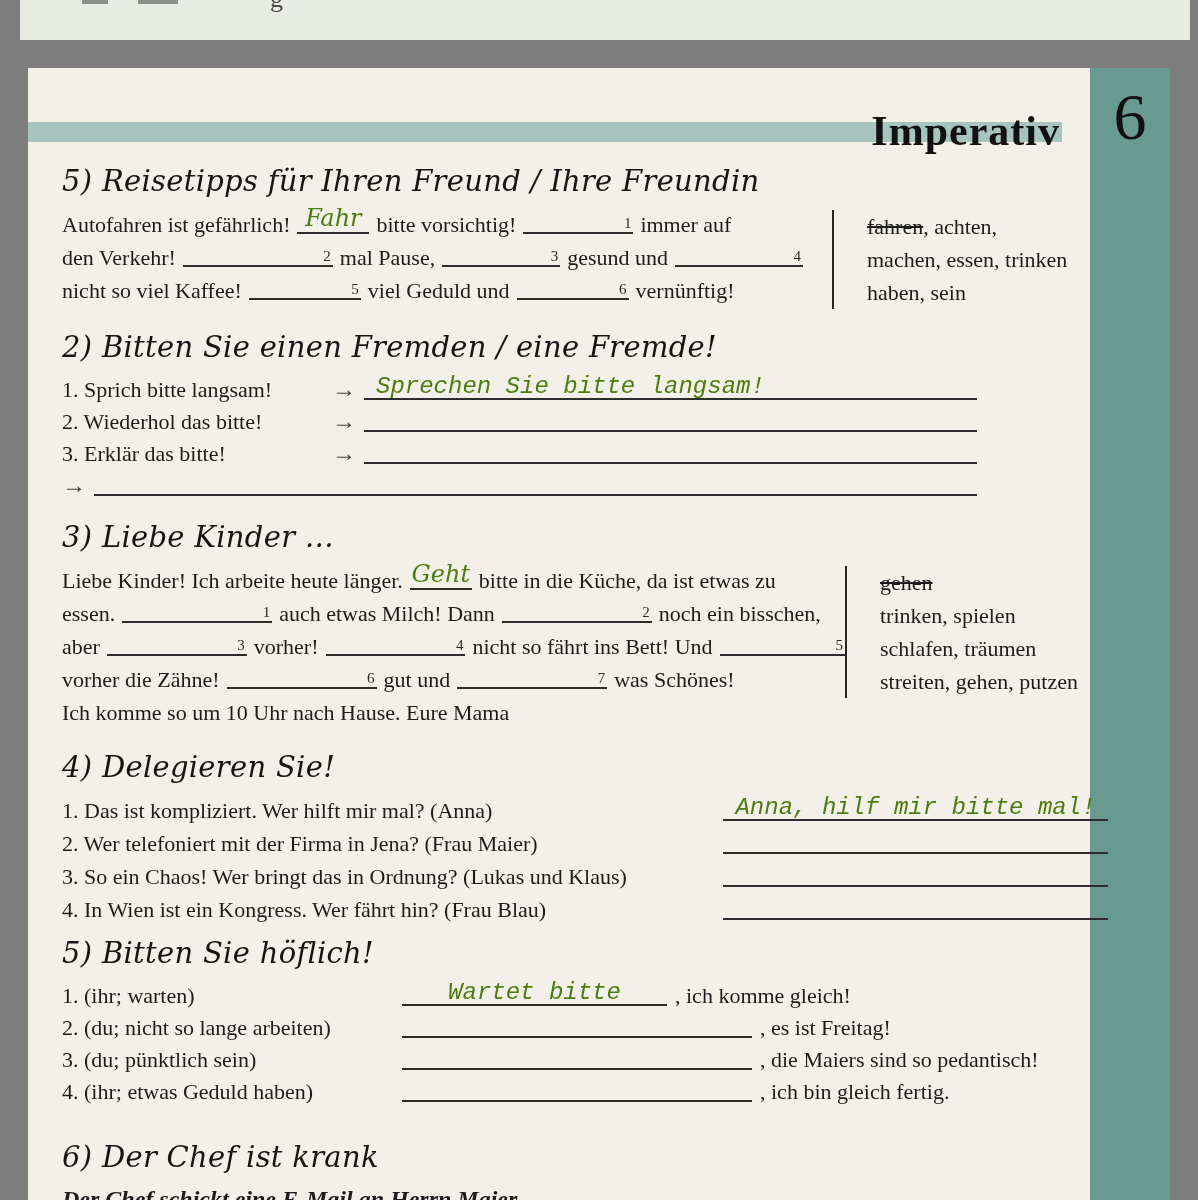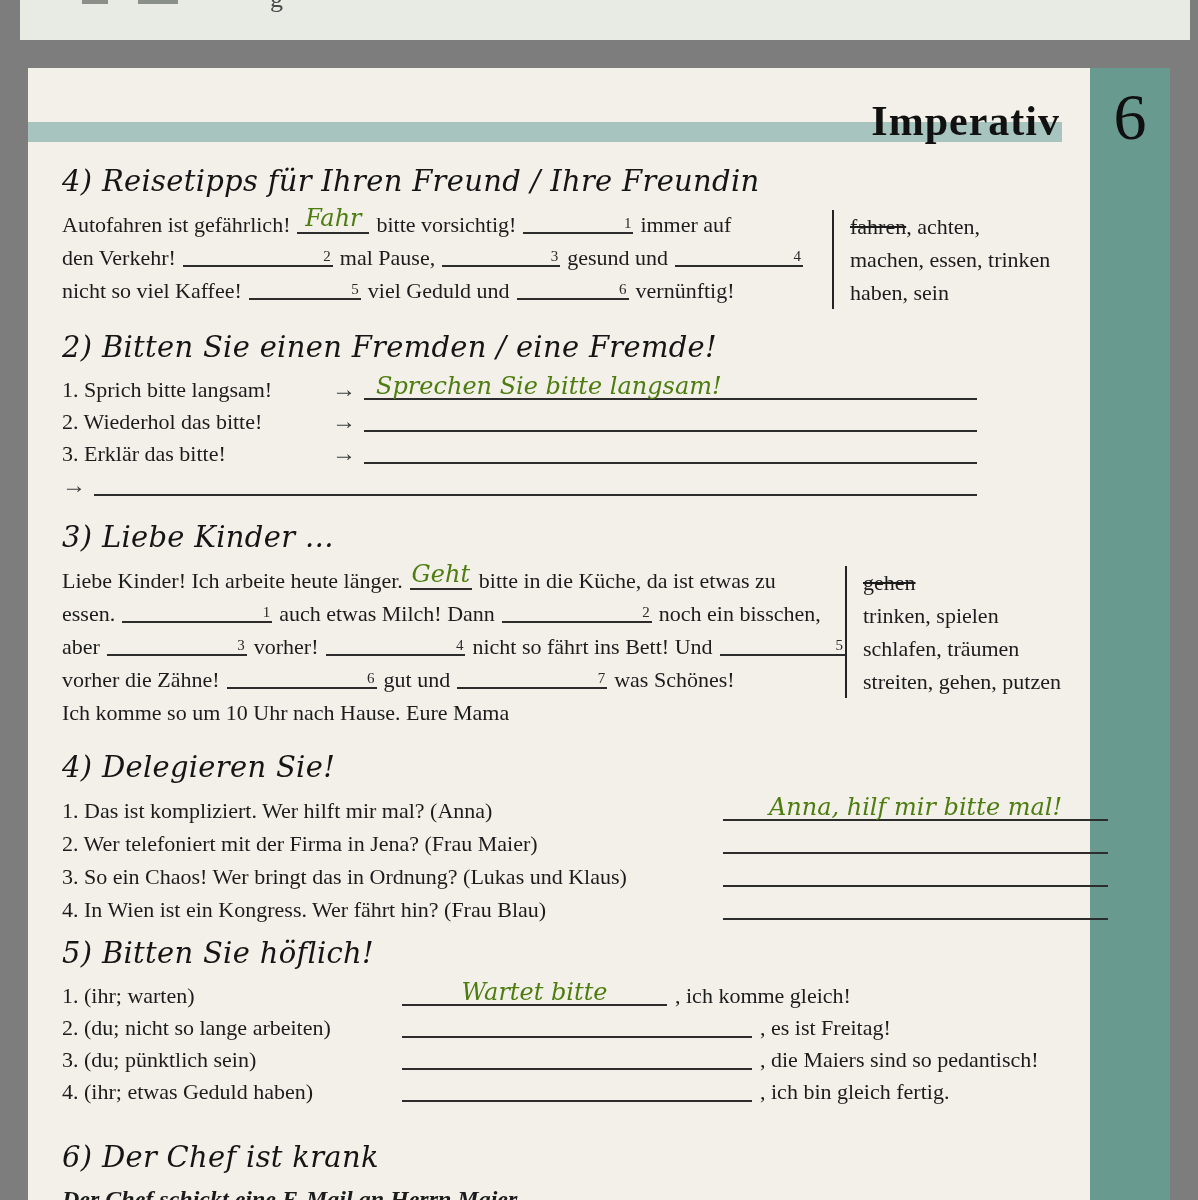--- a/index.html
+++ b/index.html
@@ -33,35 +33,35 @@
   }
   .unit-number{
     font-family:"Liberation Serif",serif;font-size:66px;line-height:1;
     color:#101010;margin-top:16px;display:inline-block;
   }
   .band{
     position:absolute;left:0;top:54px;width:1034px;height:20px;
     background:#a7c4be;
   }
   .page-title{
-    position:absolute;top:30px;right:110px;
+    position:absolute;top:40px;right:110px;
     font-family:"Liberation Serif",serif;font-weight:bold;
     font-size:42px;line-height:46px;letter-spacing:1px;color:#111;
   }
 
   .ex{position:absolute;left:34px;width:1020px;}
   .ex-title{
     font-family:"DejaVu Serif",serif;font-style:italic;
     font-size:29px;line-height:34px;margin-bottom:10px;color:#151515;
     letter-spacing:0.3px;white-space:nowrap;
   }
   .body-flex{display:flex;align-items:flex-start;}
   .main-col{flex:0 0 auto;}
   .bank{
-    border-left:2px solid #242424;padding-left:16px;margin-top:2px;
+    border-left:2px solid #242424;padding-left:33px;margin-top:2px;
     font-size:22px;line-height:33px;white-space:nowrap;
   }
   .line{display:flex;align-items:center;gap:7px;height:33px;white-space:nowrap;}
   .line .t{line-height:33px;font-size:22px;white-space:nowrap;}
   .blank{
     position:relative;border-bottom:2px solid #2c2c2c;height:24px;
     margin-bottom:7px;flex:0 1 auto;
   }
   .bnum{
     position:absolute;right:2px;bottom:0px;font-size:15px;color:#2a2a2a;
@@ -73,21 +73,21 @@
   }
   .blank .hw{position:absolute;left:0;right:0;bottom:0;text-align:center;}
   .strike{text-decoration:line-through;text-decoration-thickness:2px;}
 
   .rows{display:flex;flex-direction:column;}
   .row{display:flex;align-items:flex-end;gap:8px;white-space:nowrap;}
   .row .t{font-size:22px;line-height:32px;white-space:nowrap;}
   .aline{
     position:relative;border-bottom:2px solid #2c2c2c;height:26px;margin-bottom:6px;
   }
-  .aline .hw{position:absolute;left:0;right:0;bottom:-2px;}
+  .aline .hw{position:absolute;left:0;right:0;bottom:-2px;font-family:Liberation Mono, monospace;}
   .arrow{font-size:24px;line-height:30px;color:#3a3a3a;margin-bottom:2px;}
 
   
   #ex1{top:96px;}   #ex1 .main-col{width:770px;}
   #ex2{top:262px;width:915px;} #ex2 .row{height:32px;}
   #ex2 .prompt{width:262px;flex:0 0 auto;}
   #ex2 .aline{flex:1 1 auto;} #ex2 .aline .hw{text-align:left;padding-left:12px;}
   #ex3{top:452px;}  #ex3 .main-col{width:783px;}
   #ex4{top:682px;width:1046px;} #ex4 .row{height:33px;}
   #ex4 .aline{width:385px;margin-left:auto;flex:0 0 auto;}
@@ -112,21 +112,21 @@
 
 <div class="page">
 
   <div class="sidebar">
     <span class="unit-number">6</span>
   </div>
   <div class="band"></div>
   <div class="page-title">Imperativ</div>
 
   <div class="ex" id="ex1">
-    <div class="ex-title">4) Reisetipps für Ihren Freund / Ihre Freundin</div>
+    <div class="ex-title">5) Reisetipps für Ihren Freund / Ihre Freundin</div>
     <div class="body-flex">
       <div class="main-col">
         <div class="line">
           <span class="t">Autofahren ist gefährlich!</span>
           <span class="blank" style="width:72px">
               <span class="hw">Fahr</span>
             </span>
           <span class="t">bitte vorsichtig!</span>
           <span class="blank" style="width:110px">
               <span class="bnum">1</span>

